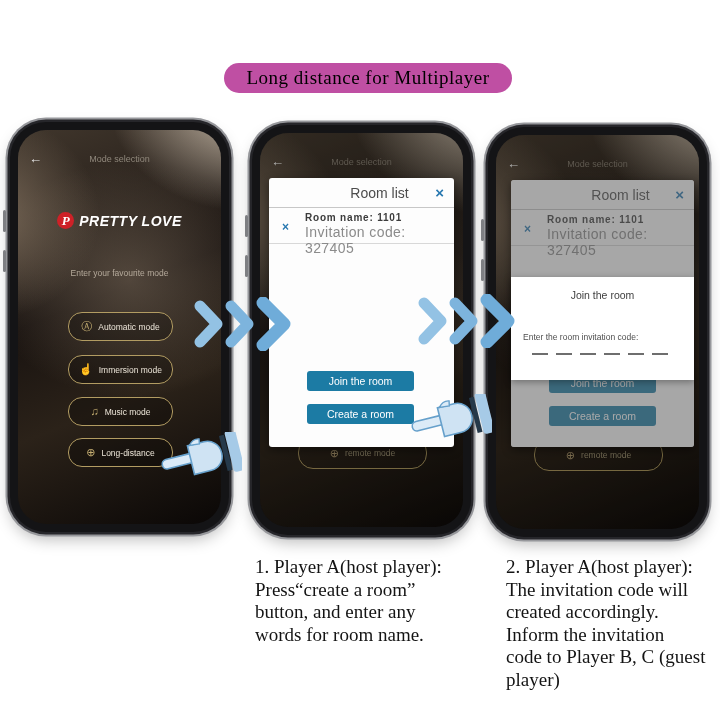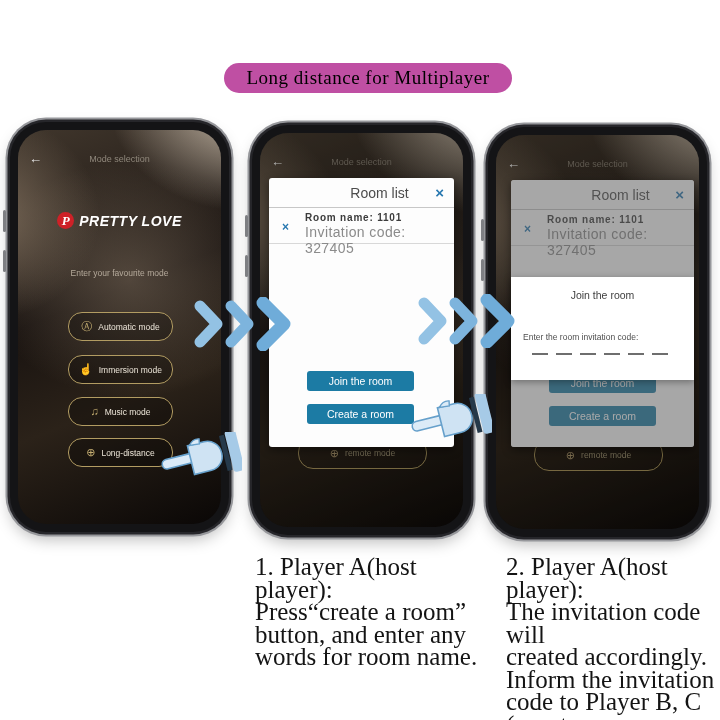--- a/index.html
+++ b/index.html
@@ -73,21 +73,21 @@
   .dash{width:16px;height:0;border-bottom:2px solid #6e6e6e;}
   
   .ghost-btn{position:absolute;left:38px;top:304px;width:127px;height:30px;border:1px solid rgba(178,156,98,.85);
     border-radius:15px;display:flex;align-items:center;justify-content:center;gap:6px;
     color:#978c6f;font-size:8.5px;z-index:0;}
   .ghost-icon{color:#a5916a;font-size:11px;}
   
   .arrows{position:absolute;z-index:40;}
   .hand{position:absolute;z-index:50;}
   
-  .caption{position:absolute;font-family:"Liberation Serif",serif;font-size:25px;line-height:22.5px;
+  .caption{position:absolute;font-family:"Liberation Serif",serif;font-size:19px;line-height:22.5px;
     color:#141414;white-space:pre-line;}
   .caption.c1{left:255px;top:556px;width:232px;}
   .caption.c2{left:506px;top:556px;width:212px;}
 </style>
 </head>
 <body>
 
 <div class="banner">Long distance for Multiplayer</div>
 
 <div class="phone" style="left:10px;top:122px;">

